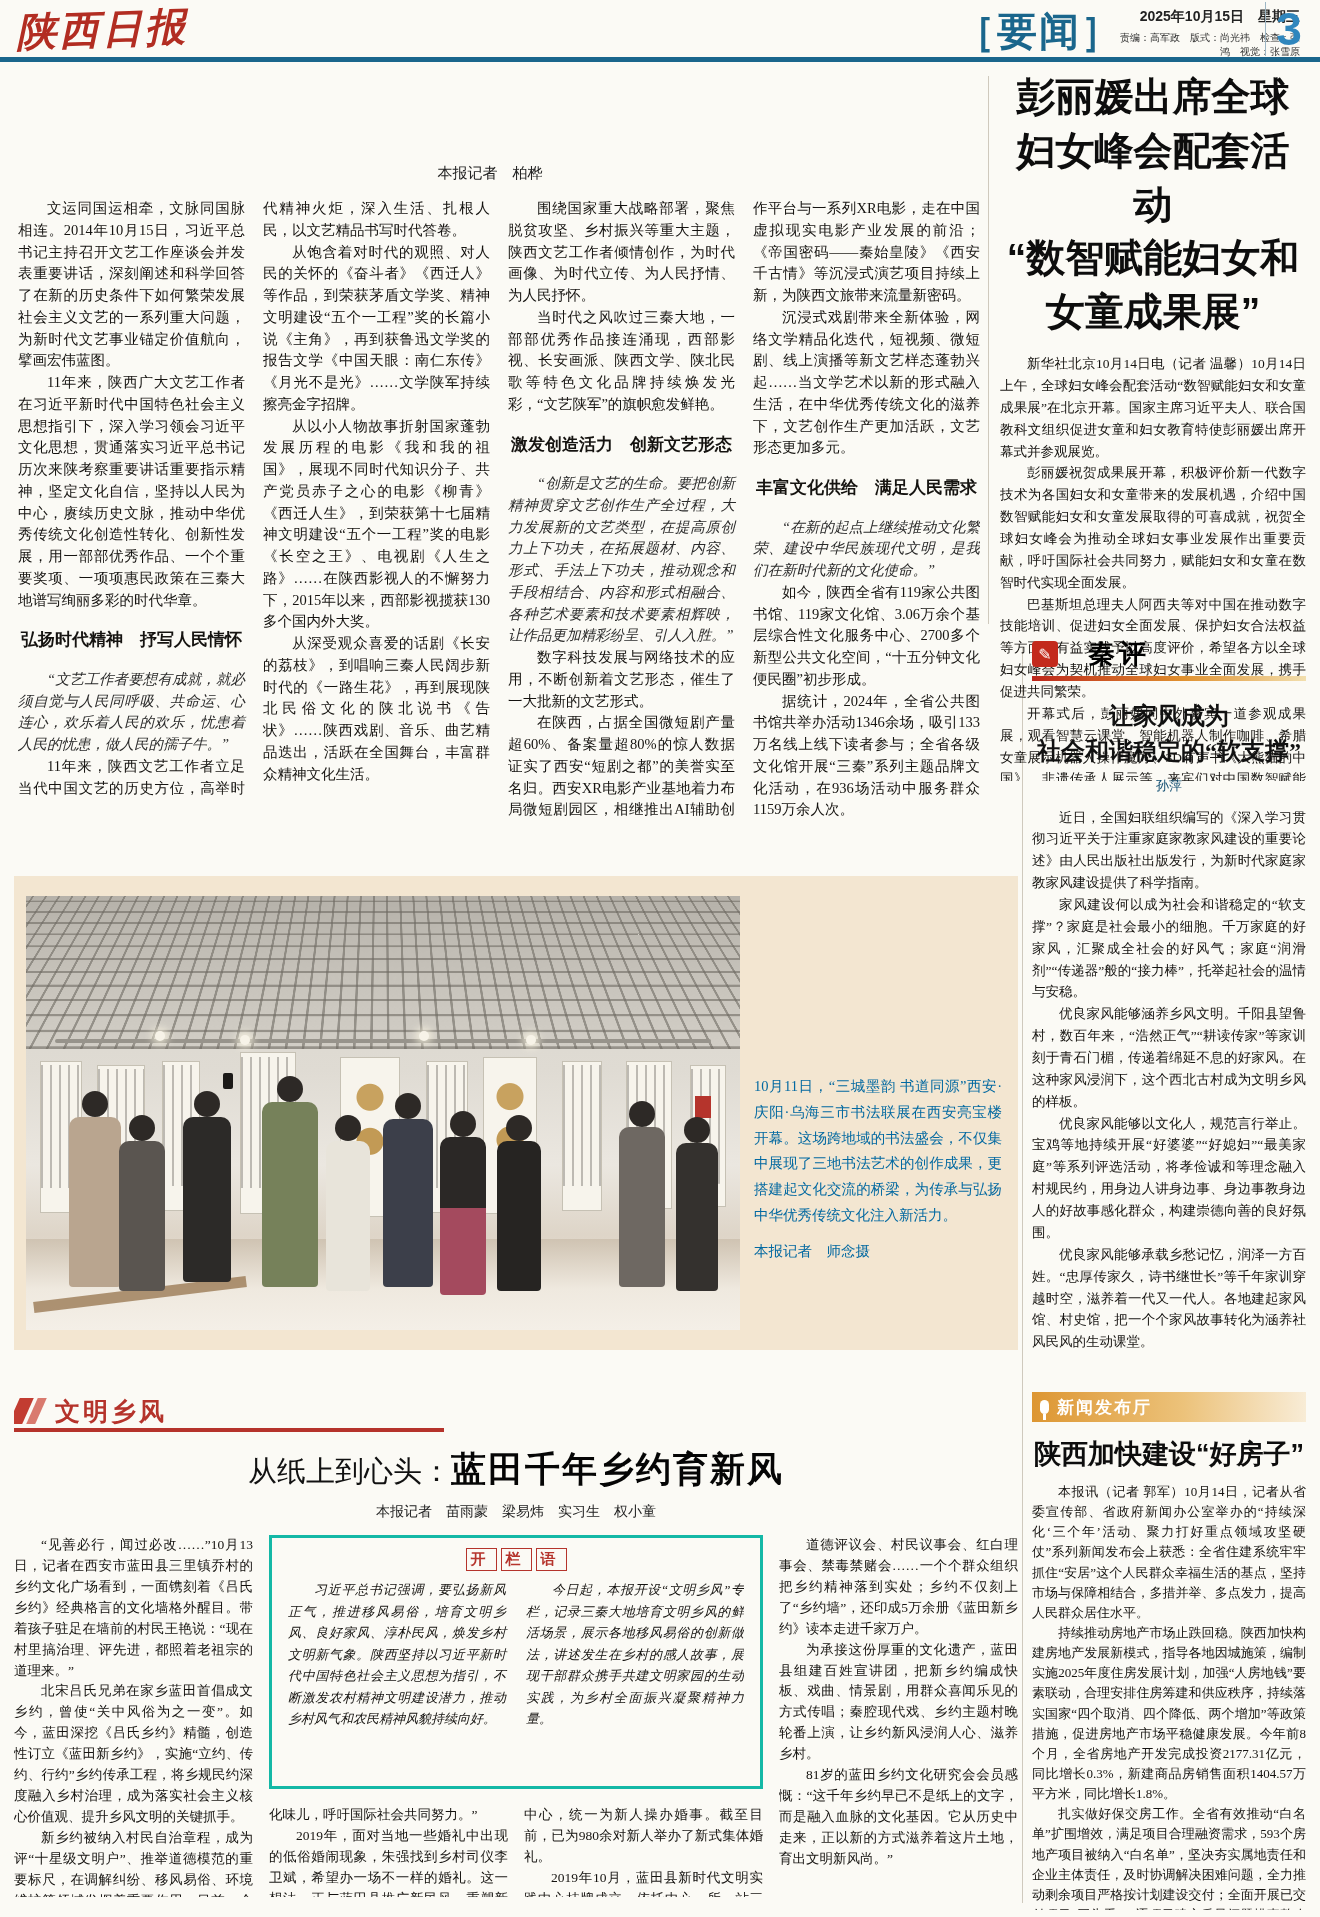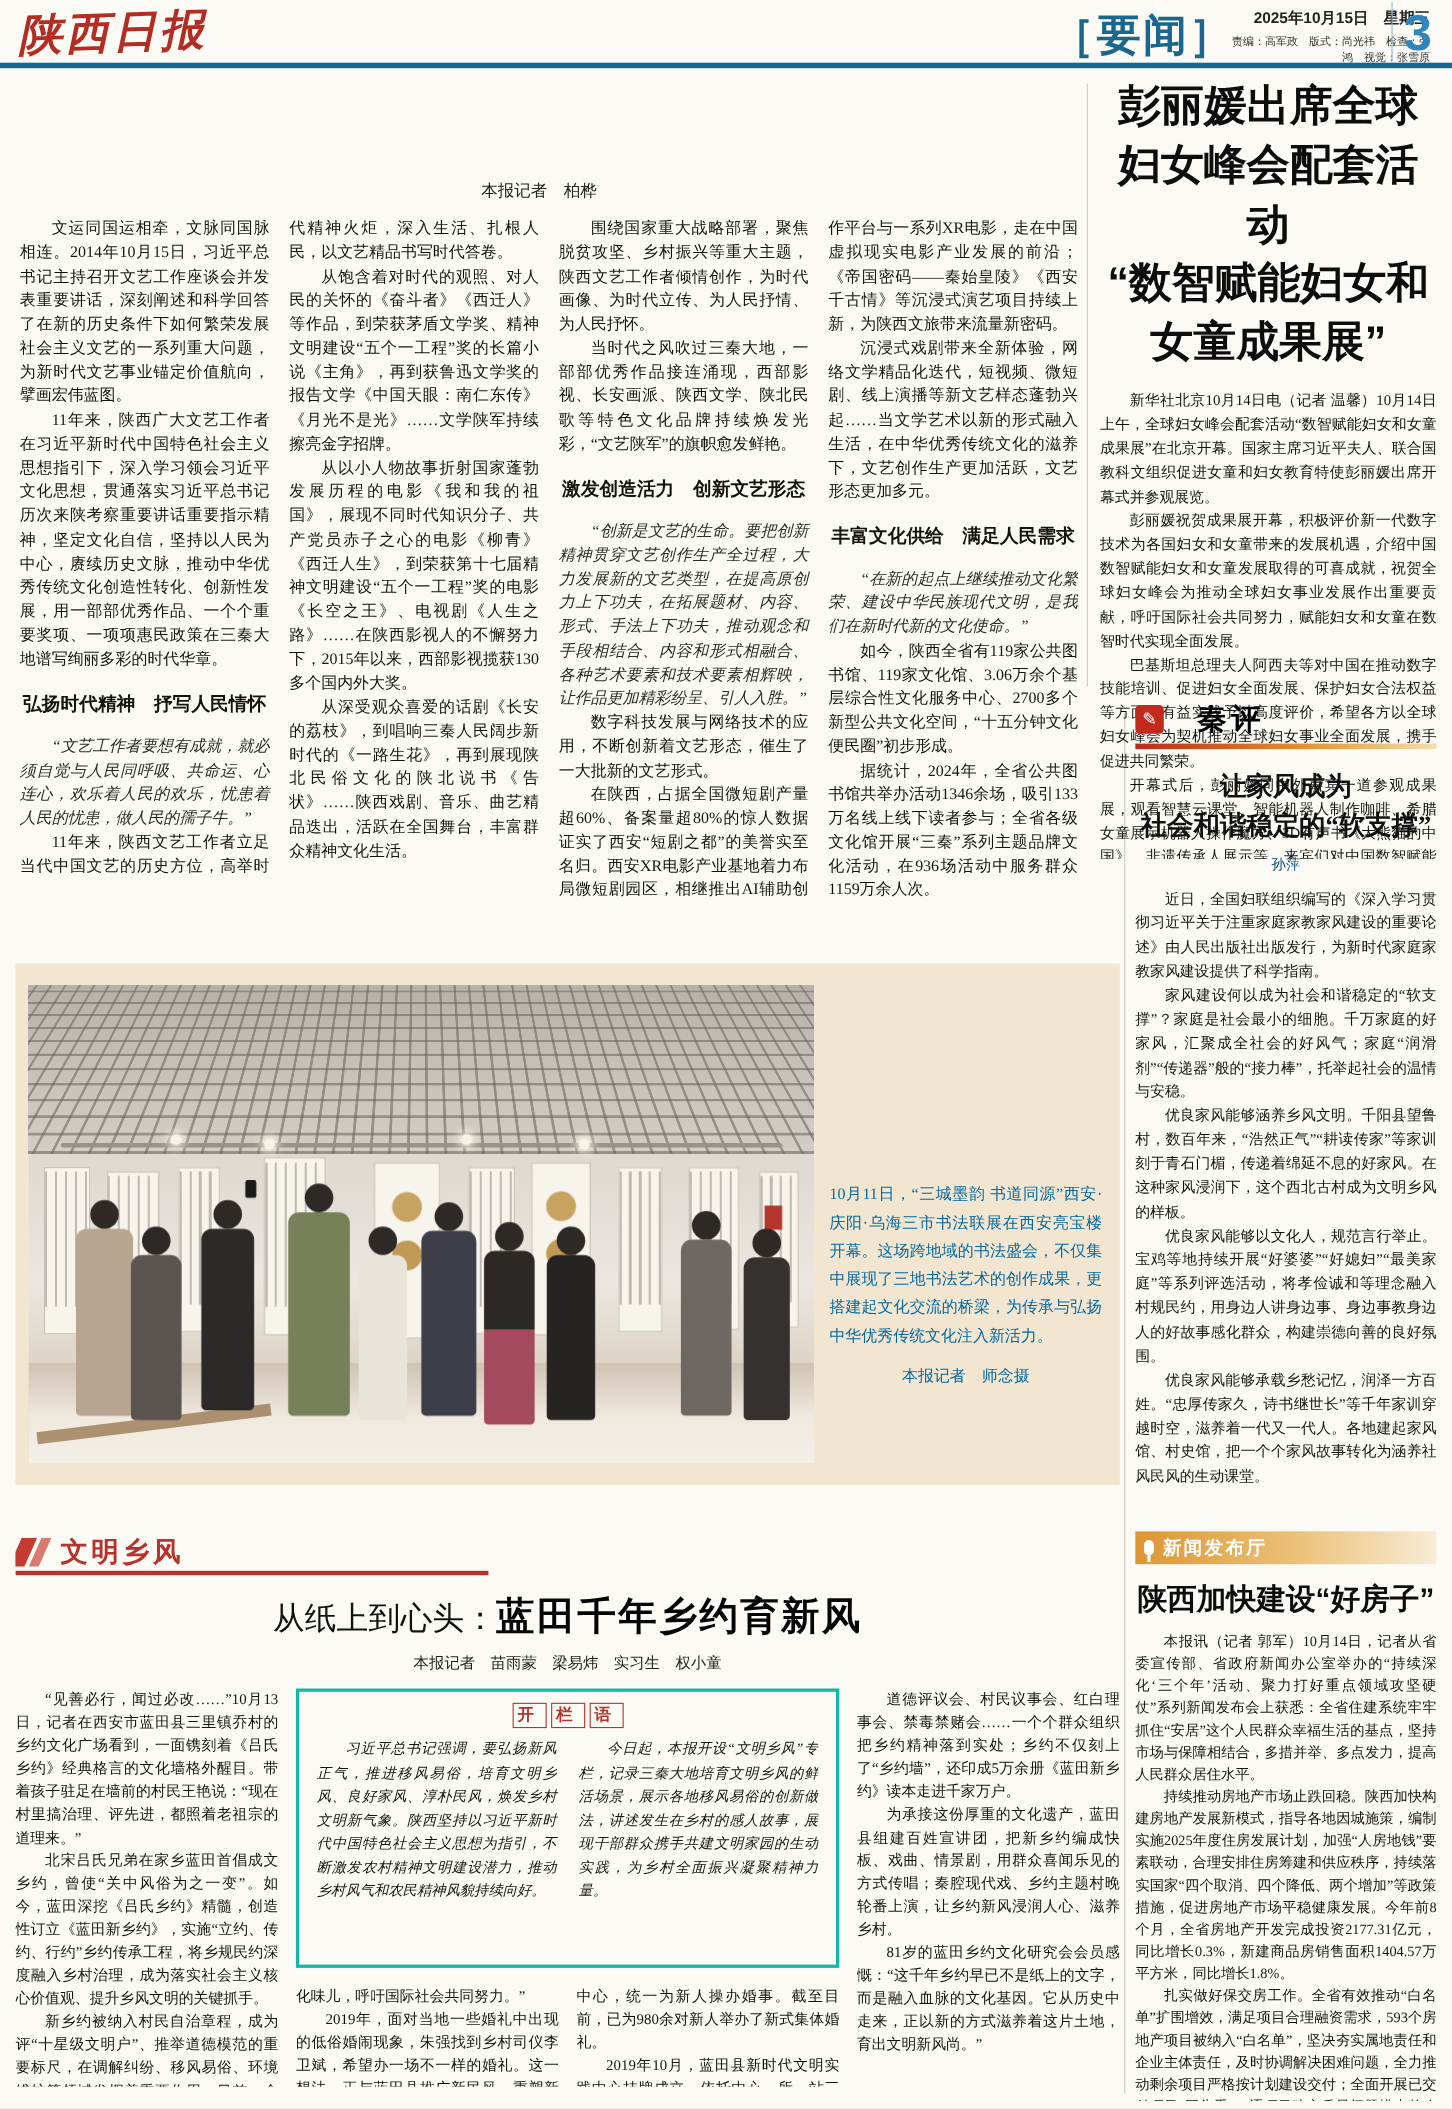--- a/index.html
+++ b/index.html
@@ -37,21 +37,21 @@
     background-image:repeating-linear-gradient(90deg,rgba(55,50,45,.30) 0 2px,transparent 2px 9px);
     background-size:100% 82%;background-position:0 12%;background-repeat:no-repeat;}
   .scroll.art{background-image:radial-gradient(circle at 50% 28%,#c8a25f 0 13px,transparent 14px),radial-gradient(circle at 50% 62%,#c29a55 0 13px,transparent 14px);}
   .floor{position:absolute;bottom:0;width:100%;height:21%;background:linear-gradient(#cfc3b2,#efe9df 55%,#f4efe7);}
   .inlay{position:absolute;bottom:7%;left:1%;width:30%;height:11px;background:#9b7b55;transform:rotate(-7deg);opacity:.8;}
   .person{position:absolute;border-radius:10px 10px 4px 4px;}
   .person::before{content:"";position:absolute;top:-26px;left:50%;transform:translateX(-50%);width:26px;height:26px;border-radius:50%;background:#2d2926;}
   .phone{position:absolute;width:10px;height:16px;background:#1c1a18;border-radius:2px;}
   .plaque{position:absolute;background:#b5342c;}
   .caption{position:absolute;left:740px;top:198px;width:248px;font-size:14.5px;line-height:1.78;text-align:justify;color:#0369a1;}
-  .credit{margin-top:10px;text-align:center;}
+  .credit{margin-top:10px;text-align:left;}
 
   
   .peng{position:absolute;left:1000px;top:70px;width:306px;}
   .peng h2{margin:0;text-align:center;font-size:39px;line-height:1.38;font-weight:900;color:#0d0d0d;font-family:"Liberation Sans","DejaVu Sans",sans-serif;}
   .peng .body{margin-top:14px;height:428px;overflow:hidden;font-size:13.5px;line-height:1.62;text-align:justify;}
 
   
   .qinping{position:absolute;left:1032px;top:636px;width:274px;height:714px;overflow:hidden;}
   .qp-head{display:flex;align-items:center;gap:8px;}
   .qp-icon{width:26px;height:26px;background:#c32a1d;color:#fff;border-radius:4px;display:flex;align-items:center;justify-content:center;font-size:16px;}

